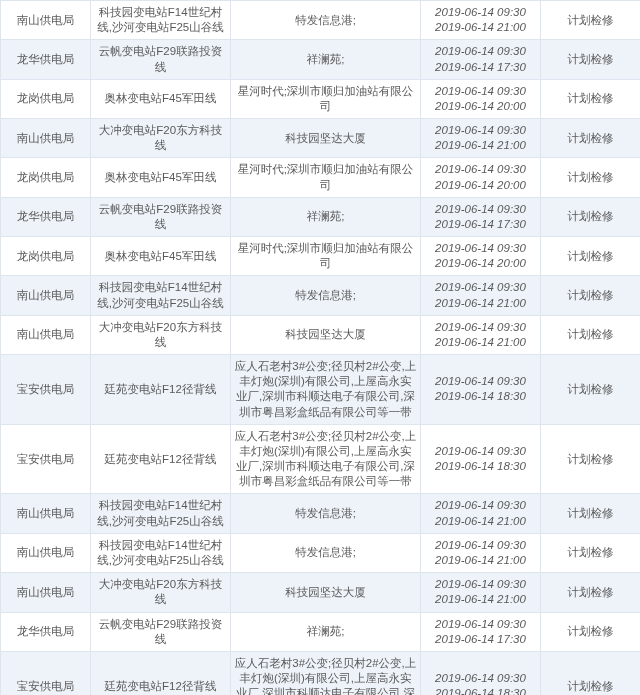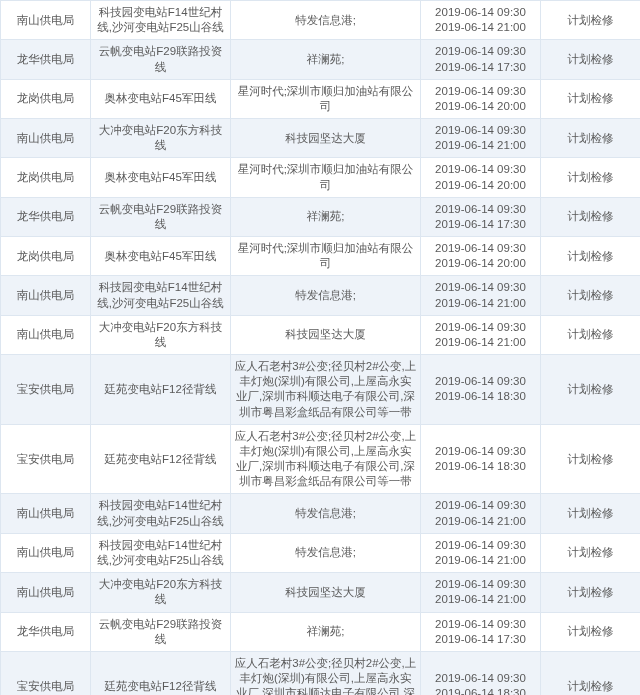--- a/index.html
+++ b/index.html
@@ -26,21 +26,21 @@
     line-height: 1.32;
     word-break: break-all;
   }
   table.outage tr { background: #ffffff; }
   table.outage tr:nth-child(even) { background: #eef3f9; }
   .col-bureau { width: 90px; }
   .col-line   { width: 140px; }
   .col-area   { width: 190px; }
   .col-time   { width: 120px; }
   .col-type   { width: 100px; }
-  .time-line { white-space: nowrap; }
+  .time-line { white-space: nowrap; font-style: italic; }
 </style>
 </head>
 <body>
 
 <table class="outage">
   <colgroup>
     <col class="col-bureau">
     <col class="col-line">
     <col class="col-area">
     <col class="col-time">

